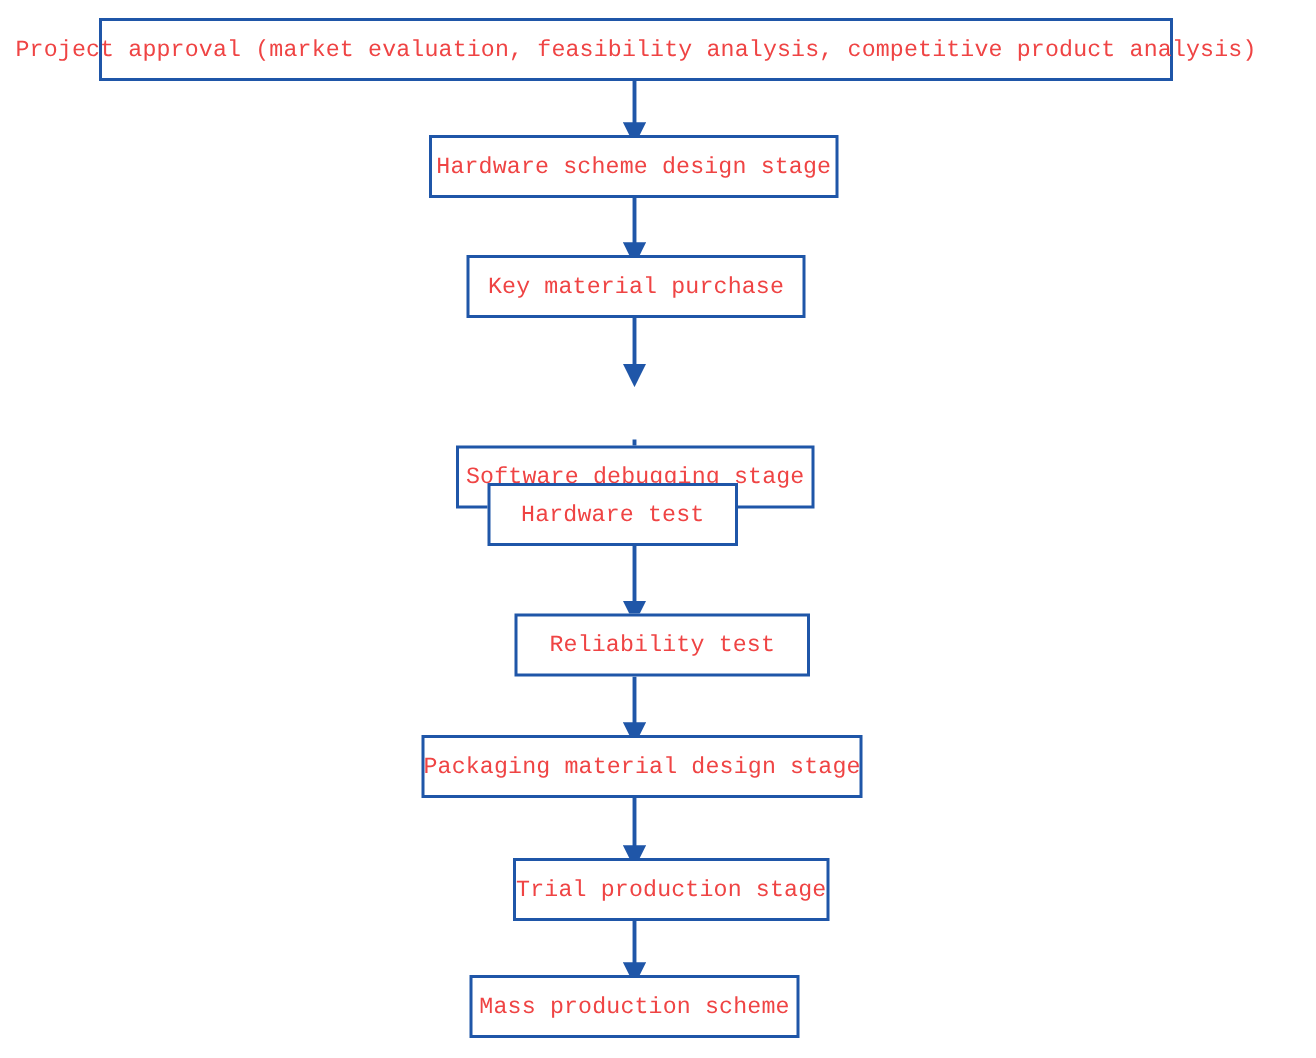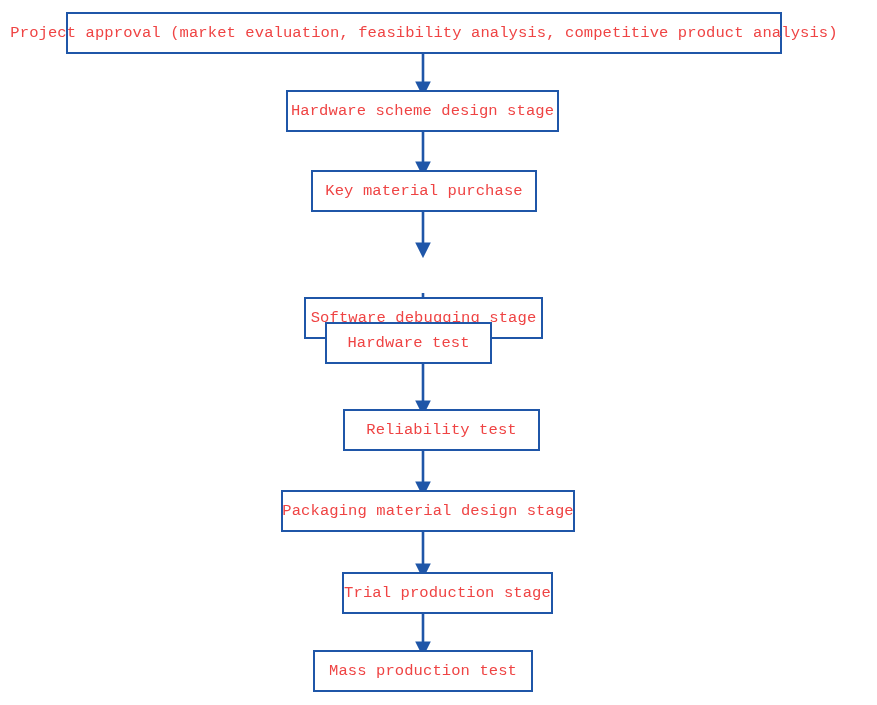--- a/index.html
+++ b/index.html
@@ -114,16 +114,16 @@
 
   <div class="flow-node" id="node-6">
     <span class="flow-node-label">Packaging material design stage</span>
   </div>
 
   <div class="flow-node" id="node-7">
     <span class="flow-node-label">Trial production stage</span>
   </div>
 
   <div class="flow-node" id="node-8">
-    <span class="flow-node-label">Mass production test</span>
+    <span class="flow-node-label">Mass production scheme</span>
   </div>
 
 </div>
 
 </body></html>

